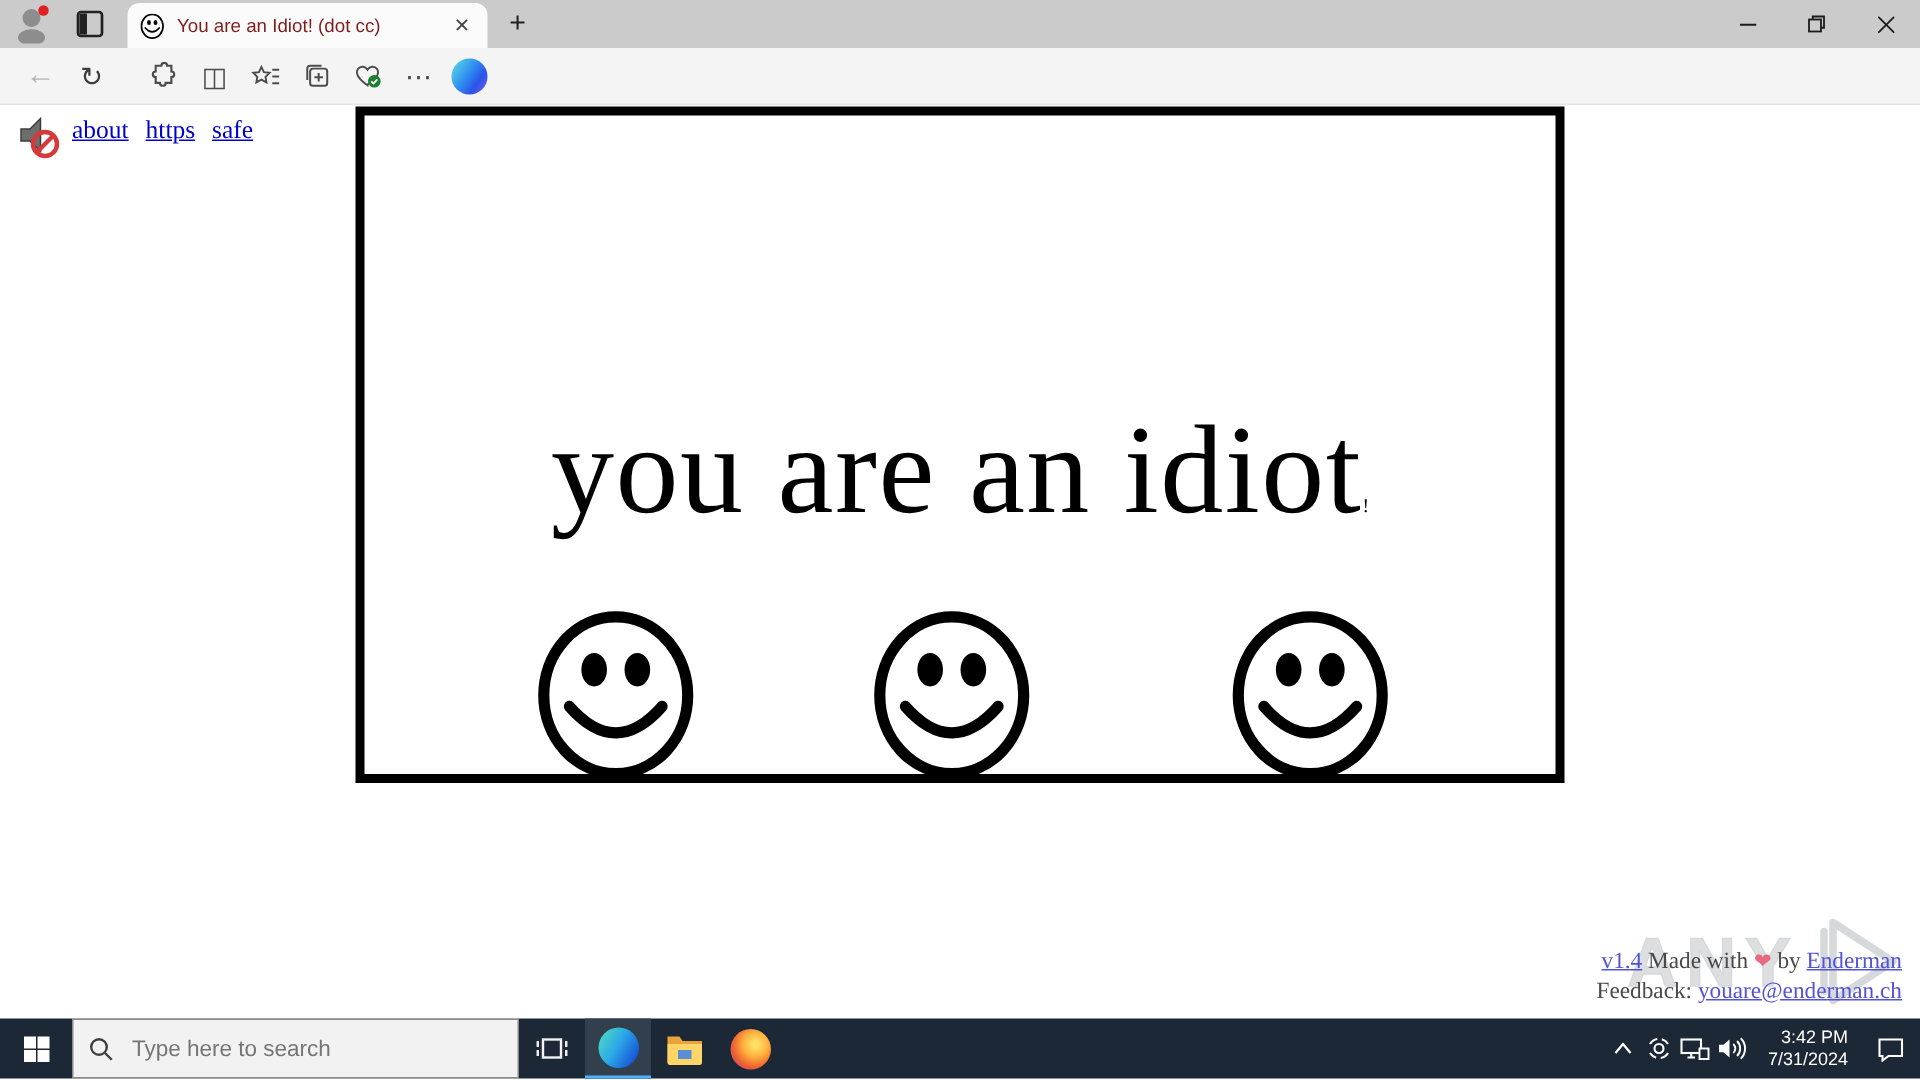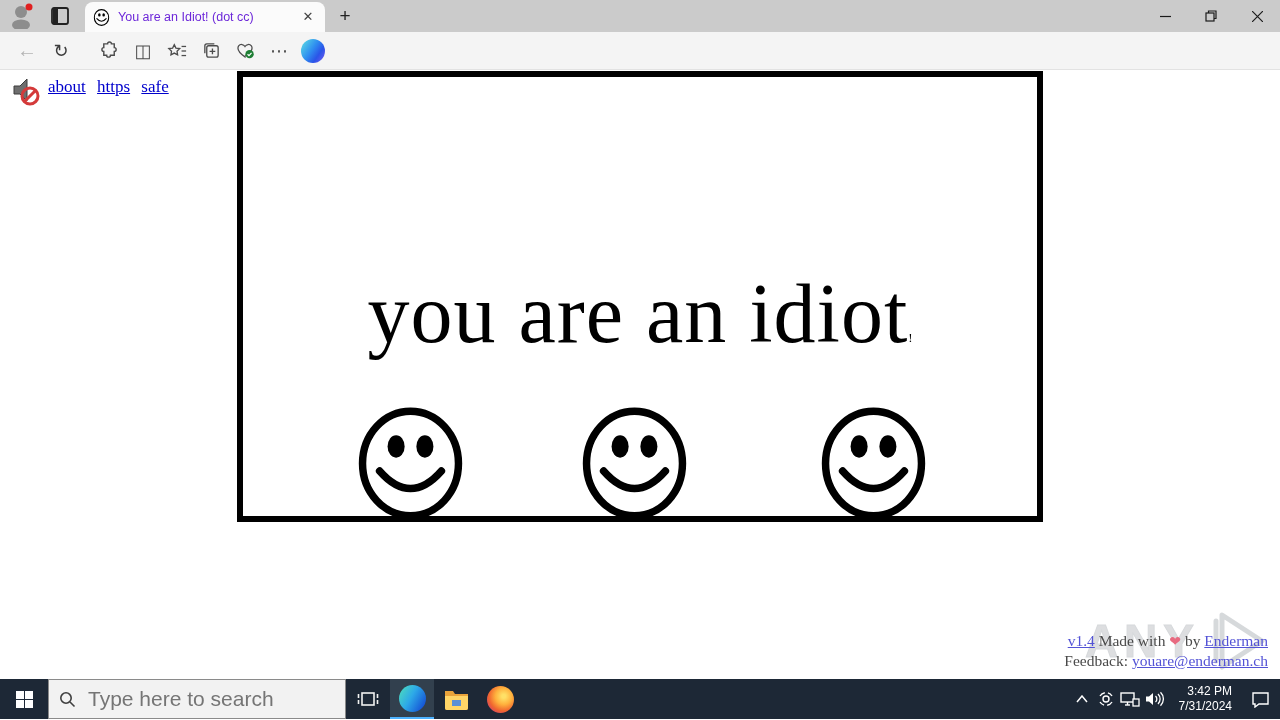--- a/index.html
+++ b/index.html
@@ -6,21 +6,21 @@
   html,body { width:1280px; height:720px; overflow:hidden; font-family:"Liberation Sans", sans-serif; background:#fff; }
 
   
   .titlebar { position:relative; height:32px; background:#cbcbcb; }
   .profile-btn { position:absolute; left:8px; top:3px; width:28px; height:26px; }
   .profile-btn svg { display:block; }
   .vtabs-btn { position:absolute; left:50px; top:6px; width:20px; height:20px; color:#222; }
   .tab { position:absolute; left:85px; top:2px; width:240px; height:30px; background:#fbfbfb;
          border-radius:8px 8px 0 0; display:flex; align-items:center; padding:0 8px; }
   .tab-favicon { width:17px; height:17px; flex:0 0 auto; }
-  .tab-title { flex:1; margin-left:8px; font-size:12.5px; color:#6d28d9; white-space:nowrap; overflow:hidden; }
+  .tab-title { flex:1; margin-left:8px; font-size:12.5px; color:#7f1d1d; white-space:nowrap; overflow:hidden; }
   .tab-close { width:18px; height:18px; color:#444; font-size:13px; line-height:18px; text-align:center; }
   .newtab-btn { position:absolute; left:334px; top:5px; width:22px; height:22px; font-size:19px; color:#222;
                 text-align:center; line-height:21px; }
   .win-controls { position:absolute; right:0; top:0; height:32px; display:flex; }
   .win-btn { width:46px; height:32px; display:flex; align-items:center; justify-content:center; color:#1b1b1b; }
 
   
   .toolbar { position:relative; height:38px; background:#f4f4f4; border-bottom:1px solid #e2e2e2;
              display:flex; align-items:center; }
   .nav-btn { width:34px; height:30px; display:flex; align-items:center; justify-content:center; }
@@ -66,21 +66,21 @@
   .page-footer a { color:#5353d6; text-decoration:underline; }
   .heart { color:#e86a80; font-family:"DejaVu Sans", sans-serif; font-size:14px; }
 
   
   .taskbar { position:relative; height:40px; background:#1d2836; display:flex; align-items:stretch; }
   .start-btn { width:48px; display:flex; align-items:center; justify-content:center; }
   .win-logo { width:17px; height:17px; display:grid; grid-template-columns:8px 8px; grid-template-rows:8px 8px; gap:1px; }
   .win-logo div { background:#fff; }
   .tb-search { width:298px; background:#f2f2f2; border:1px solid #8a8a8a; display:flex; align-items:center; padding:0 10px; }
   .tb-search svg { flex:0 0 auto; }
-  .tb-search input { border:none; outline:none; background:transparent; font-size:21px; color:#444;
+  .tb-search input { border:none; outline:none; background:transparent; font-size:15px; color:#444;
                      margin-left:12px; width:230px; font-family:"Liberation Sans", sans-serif; }
   .task-btn { width:44px; display:flex; align-items:center; justify-content:center; }
   .task-btn.active { background:#32404e; border-bottom:2px solid #4db2ff; }
   .app-ic { width:27px; height:27px; border-radius:50%; }
   .edge-ic { background:linear-gradient(120deg,#49d7c2 8%,#2da9e8 45%,#1553d6 88%); }
   .firefox-ic { background:radial-gradient(circle at 62% 38%, #ffe066 8%, #ffb13d 35%, #f0662f 62%, #c22e8a 95%); }
   .tray { margin-left:auto; display:flex; align-items:center; color:#fff; }
   .tray-ic { width:24px; height:40px; display:flex; align-items:center; justify-content:center; }
   .clock { text-align:right; font-size:12px; line-height:15px; color:#fff; margin:0 8px 0 6px; min-width:60px; }
   .action-center { width:40px; height:40px; display:flex; align-items:center; justify-content:center; }

